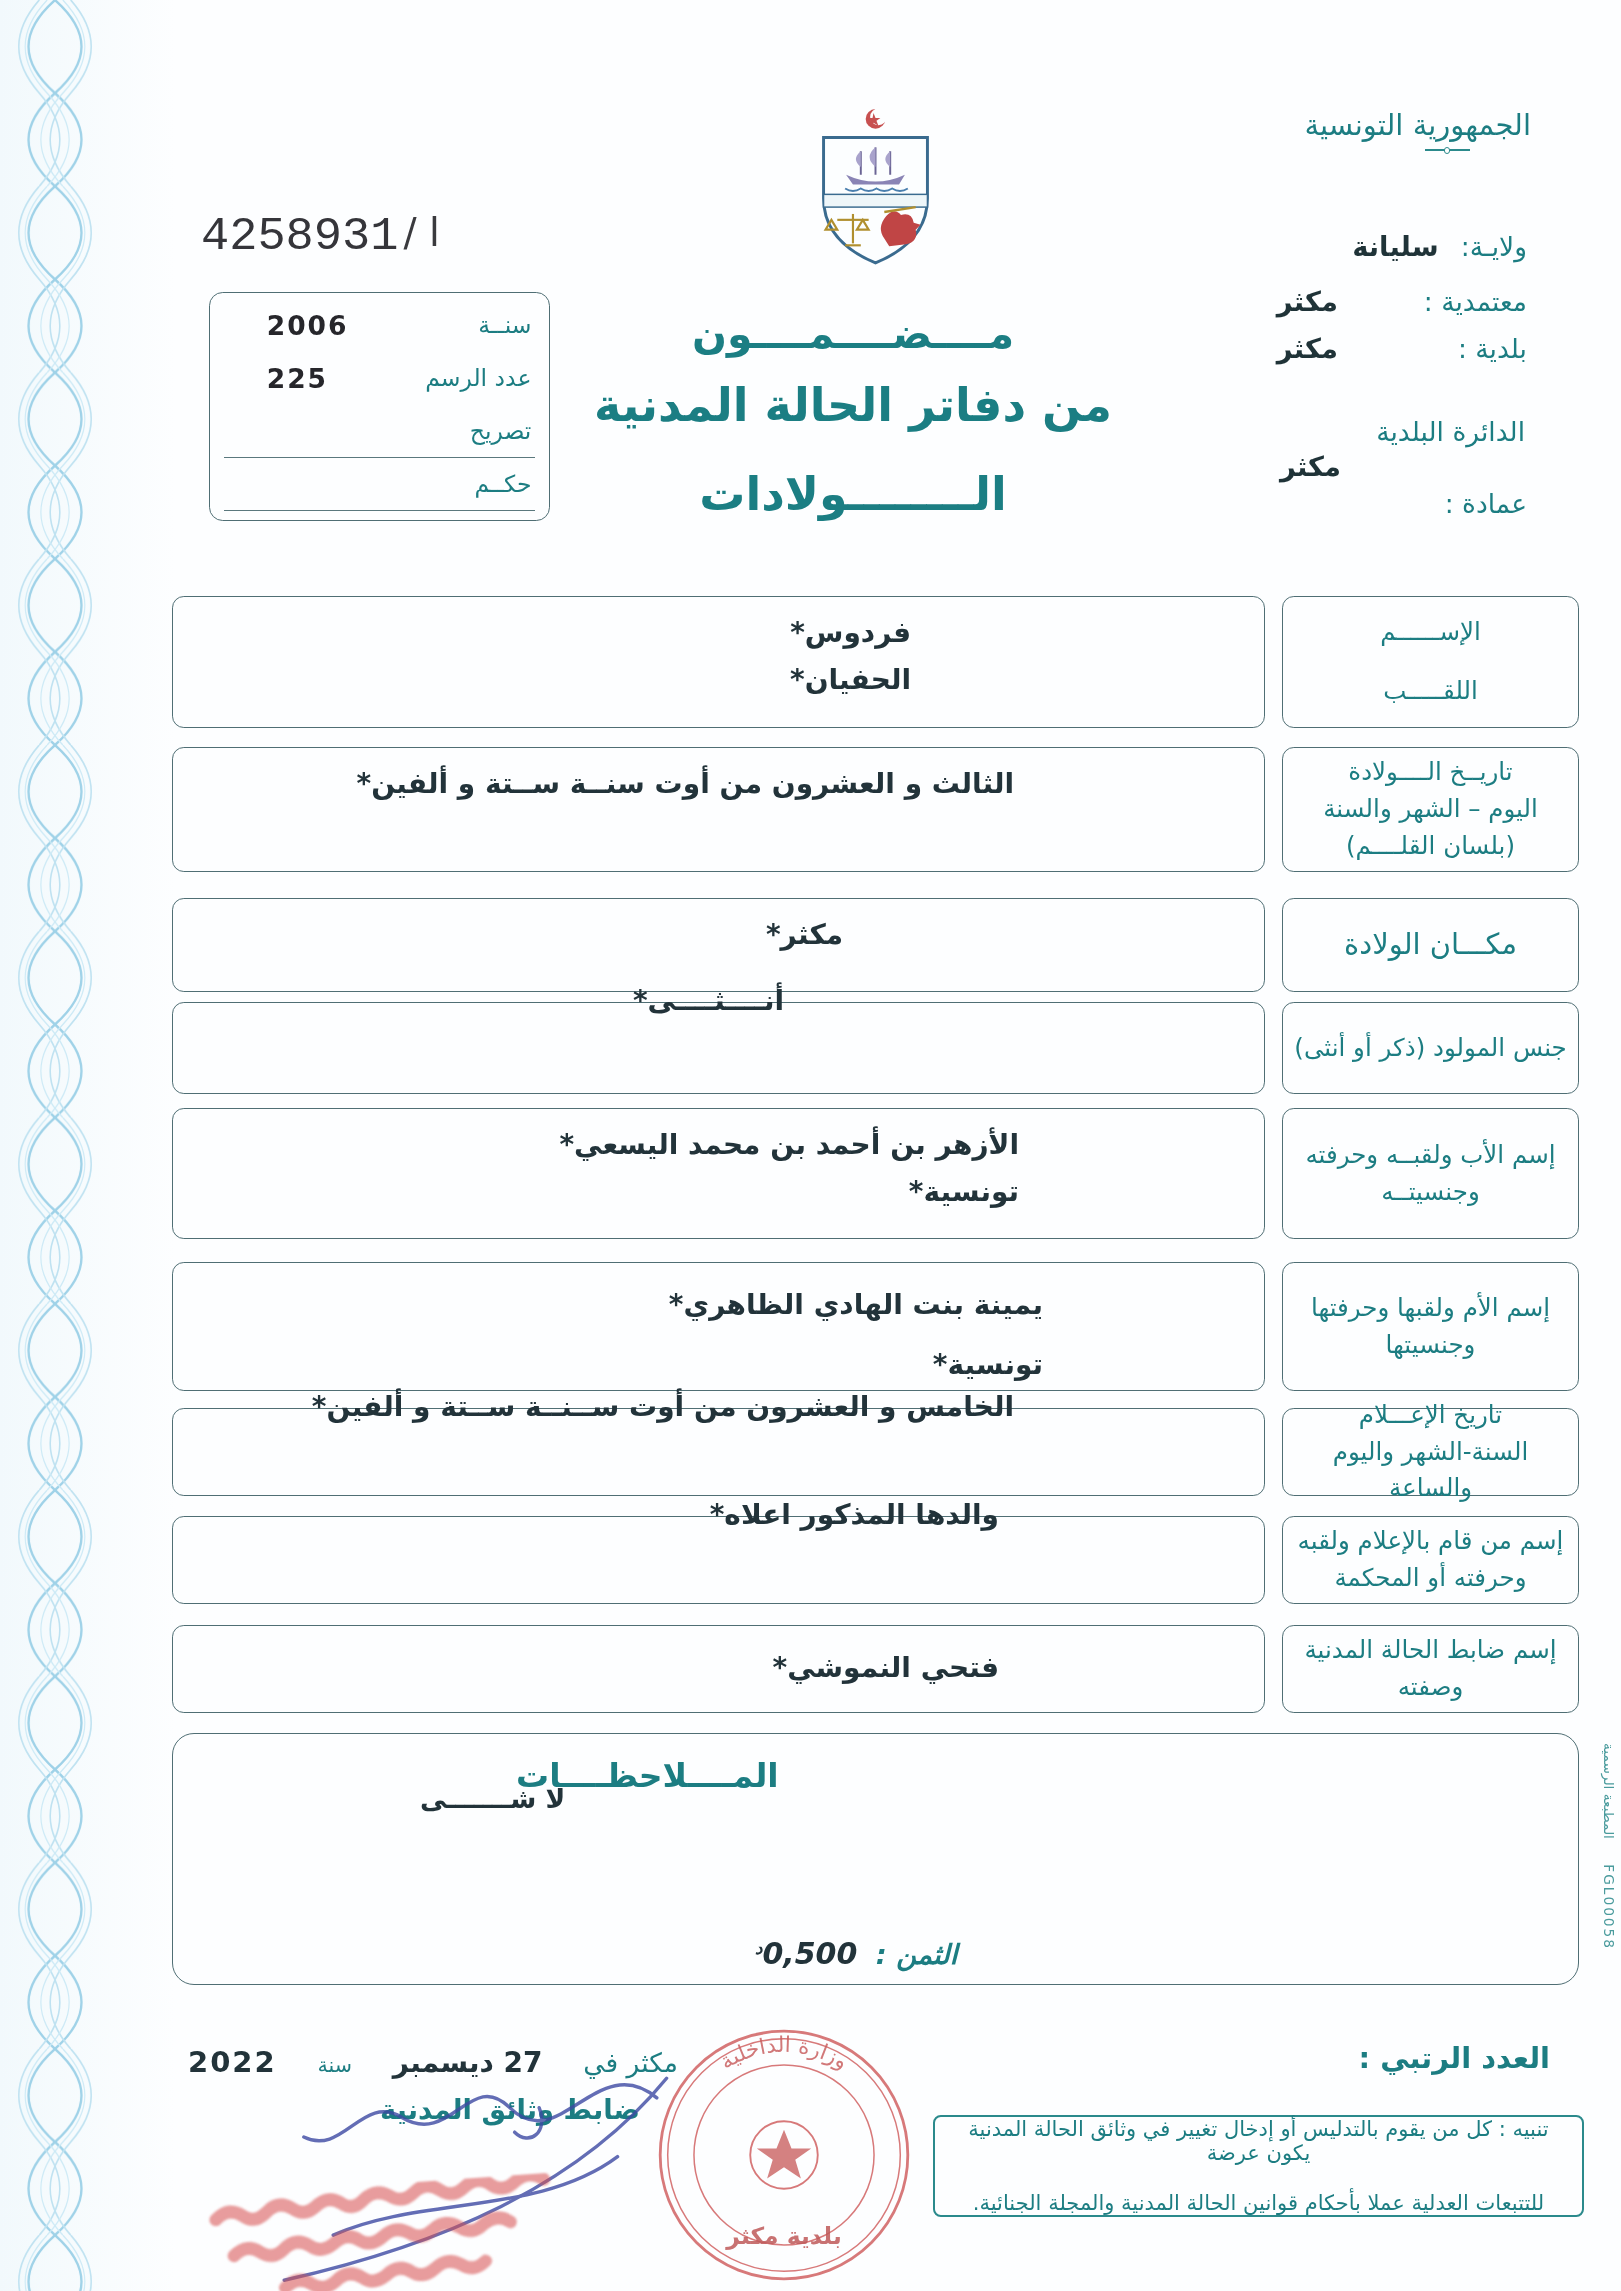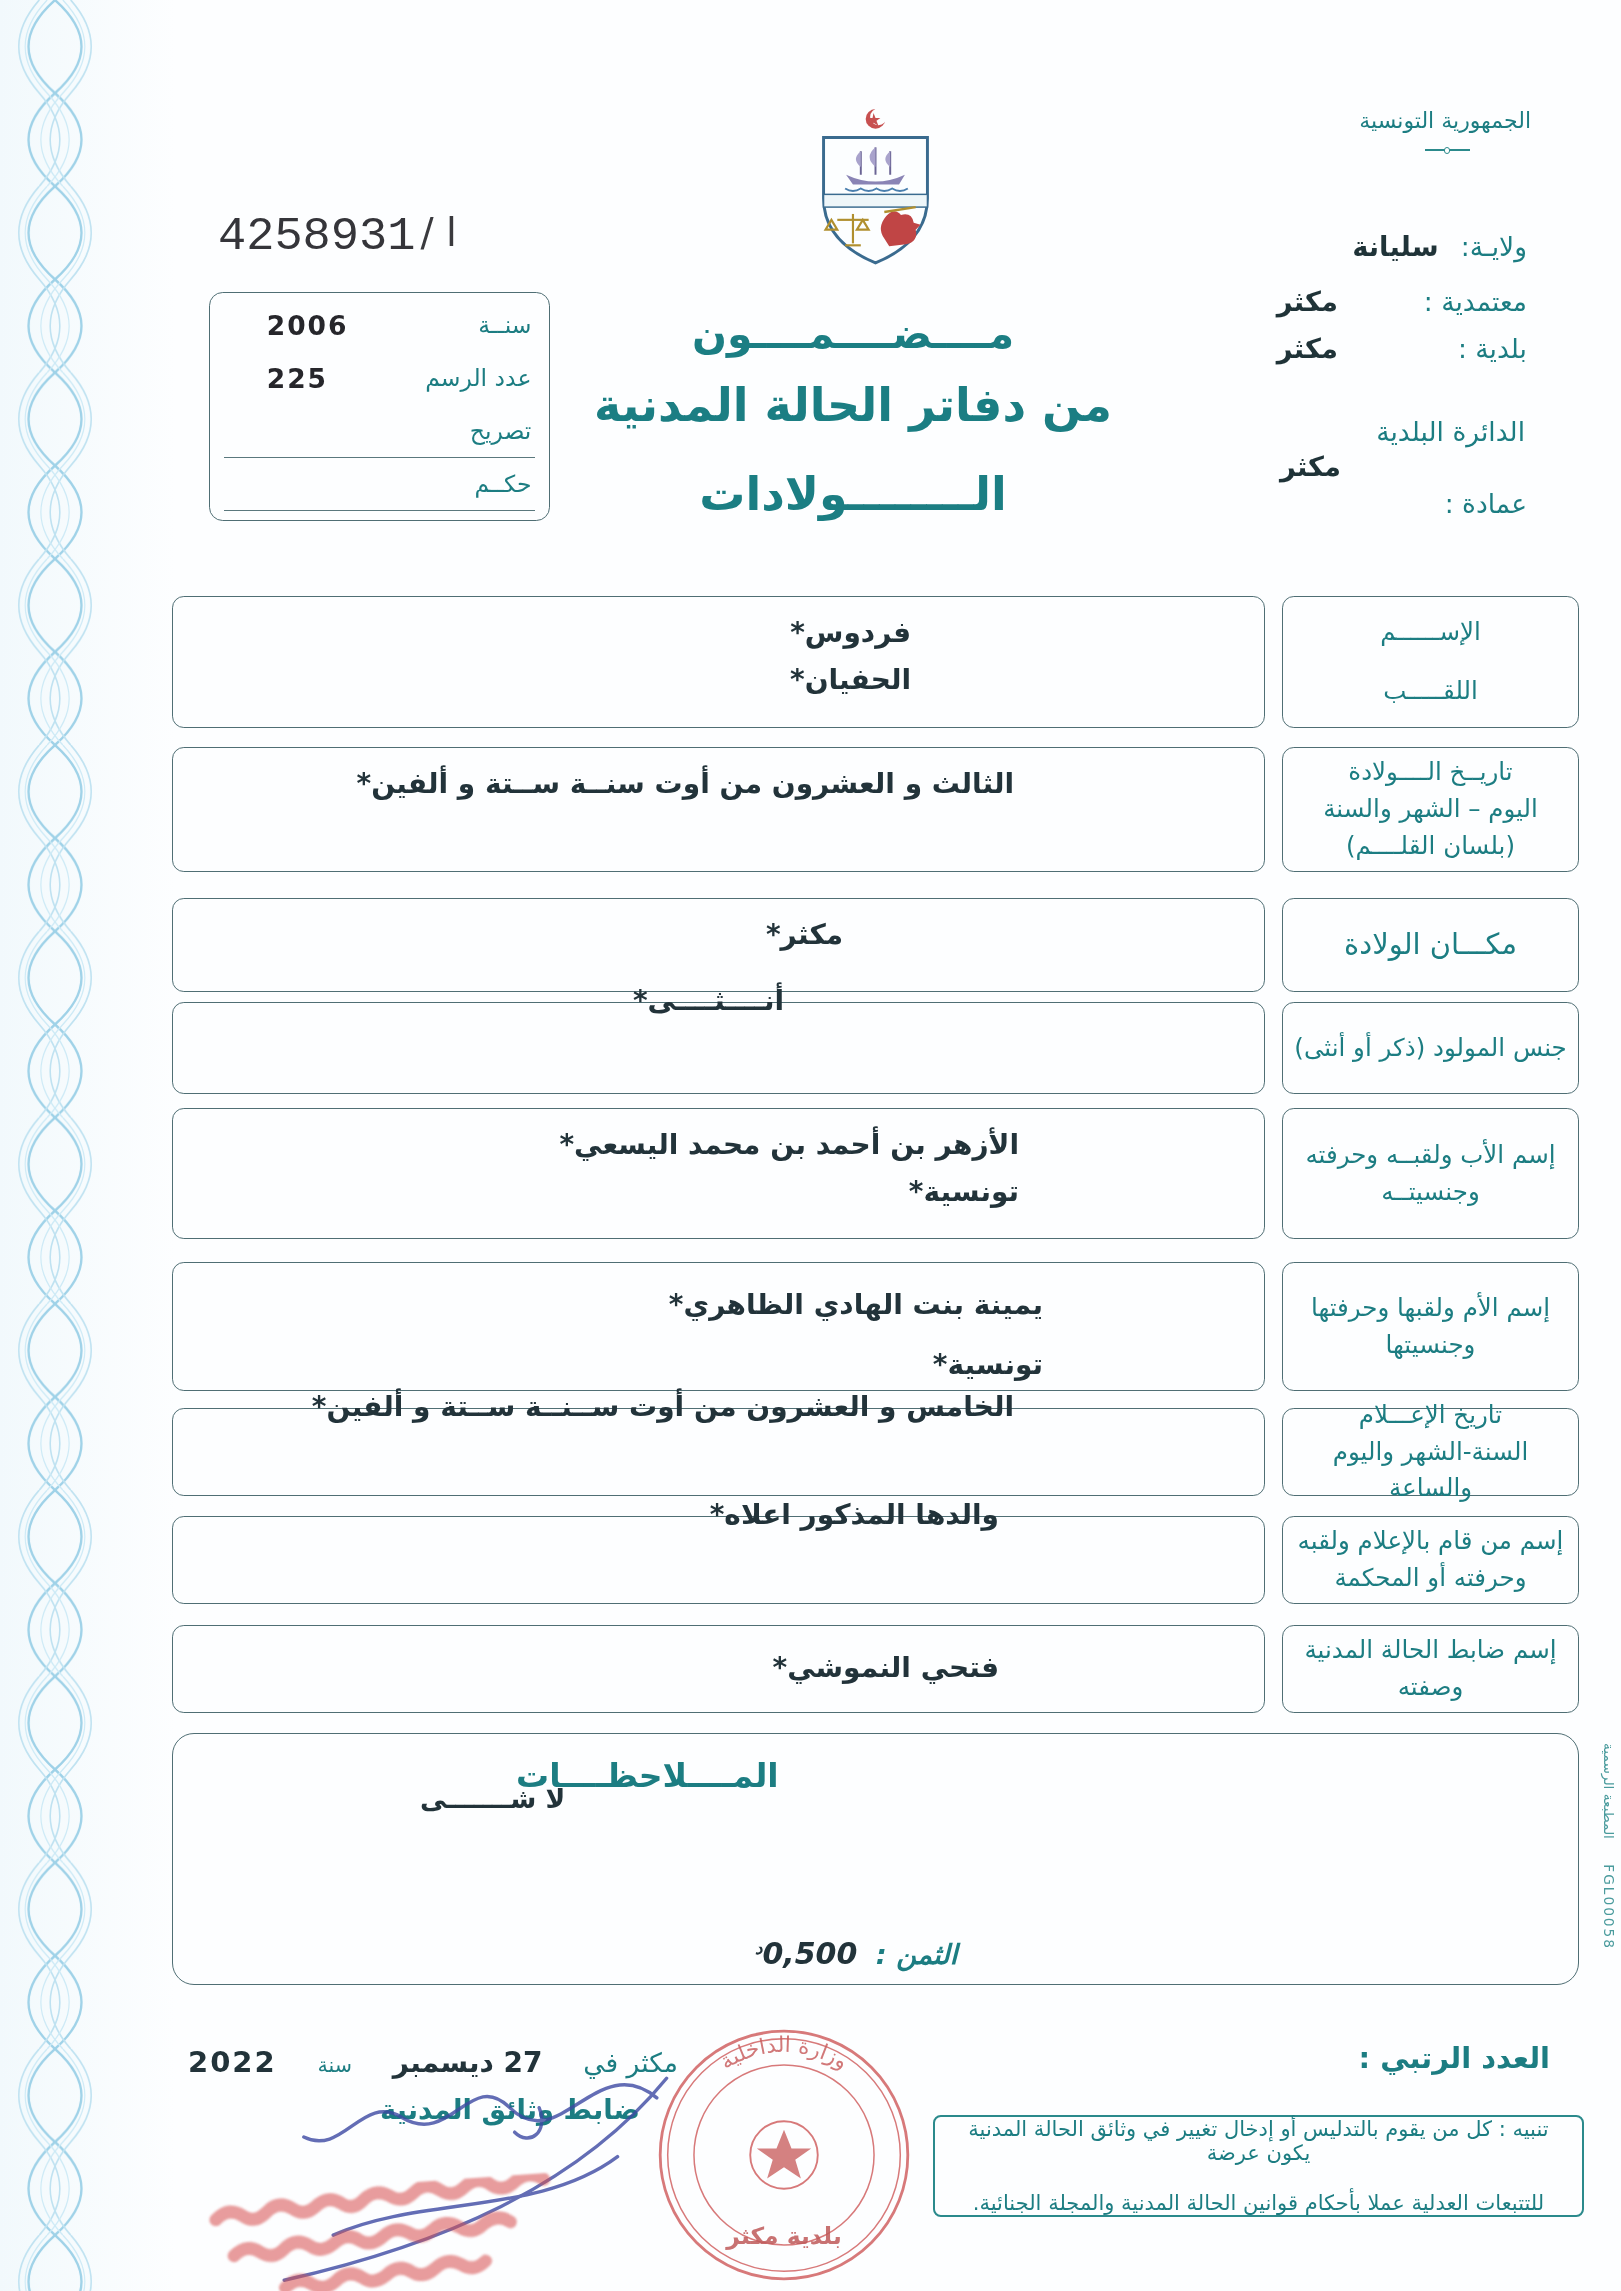--- a/index.html
+++ b/index.html
@@ -7,33 +7,33 @@
   .page {
     position:relative; width:1621px; height:2292px; margin:0 auto;
     background:linear-gradient(90deg,#f2f9fc 0px,#fdfeff 176px,#fdfeff 100%);
     overflow:hidden;
     font-family:"DejaVu Sans", sans-serif;
     direction:rtl;
   }
   .guilloche { position:absolute; left:0; top:0; }
 
   
-  .republic { position:absolute; right:90px; top:108px; font-size:22px; color:#1c7d82; }
+  .republic { position:absolute; right:90px; top:108px; font-size:29px; color:#1c7d82; }
   .rep-divider { position:absolute; right:151px; top:149px; width:45px; border-top:2px solid #2b8a8c; }
   .rep-divider i { position:absolute; left:18.6px; top:-3.9px; width:6.9px; height:6.9px; border:1.5px solid #2b8a8c; border-radius:50%; display:block; background:#fff; }
 
   .admin-line { position:absolute; font-size:26.5px; color:#1c7d82; white-space:nowrap; }
   .admin-line .al { color:#1c7d82; }
   .admin-line .al.w170 { display:inline-block; min-width:167px; }
   .admin-line .av { font-weight:bold; color:#1f3338; font-size:27.4px; margin-right:13.7px; }
   .a-district-val { position:absolute; right:280px; top:451px; font-weight:bold; color:#1f3338; font-size:27.4px; }
 
   .serial { position:absolute; left:201px; top:210px; direction:ltr; }
   .sprefix { font-size:39px; color:#3a3a3e; margin-right:59px; vertical-align:top; }
-  .snum { font-family:"Liberation Mono","DejaVu Sans Mono",monospace; font-size:47px; letter-spacing:9.8px; color:#35353a;margin-left:17px; }
+  .snum { font-family:"Liberation Mono","DejaVu Sans Mono",monospace; font-size:47px; letter-spacing:9.8px; color:#35353a; }
 
   .regbox { position:absolute; left:209px; top:292px; width:341px; height:229px;
             border:1.8px solid #4f6e74; border-radius:13.7px; padding:5.9px 13.7px 0 13.7px; }
   .reg-row { height:53px; display:flex; align-items:center; justify-content:space-between; padding:0 3.9px 0 43px; }
   .reg-row .rl { color:#1c7d82; font-size:23.5px; }
   .reg-row .rv { font-weight:bold; color:#26262b; font-size:26.5px; letter-spacing:2px; }
   .reg-row.sep { border-bottom:1.5px solid #5a787d; }
 
   .title-block { position:absolute; left:510px; top:310px; width:686px; text-align:center; color:#1b7e83; }
   .t1 { font-size:41px; font-weight:bold; letter-spacing:2px; margin-bottom:19.6px; }

